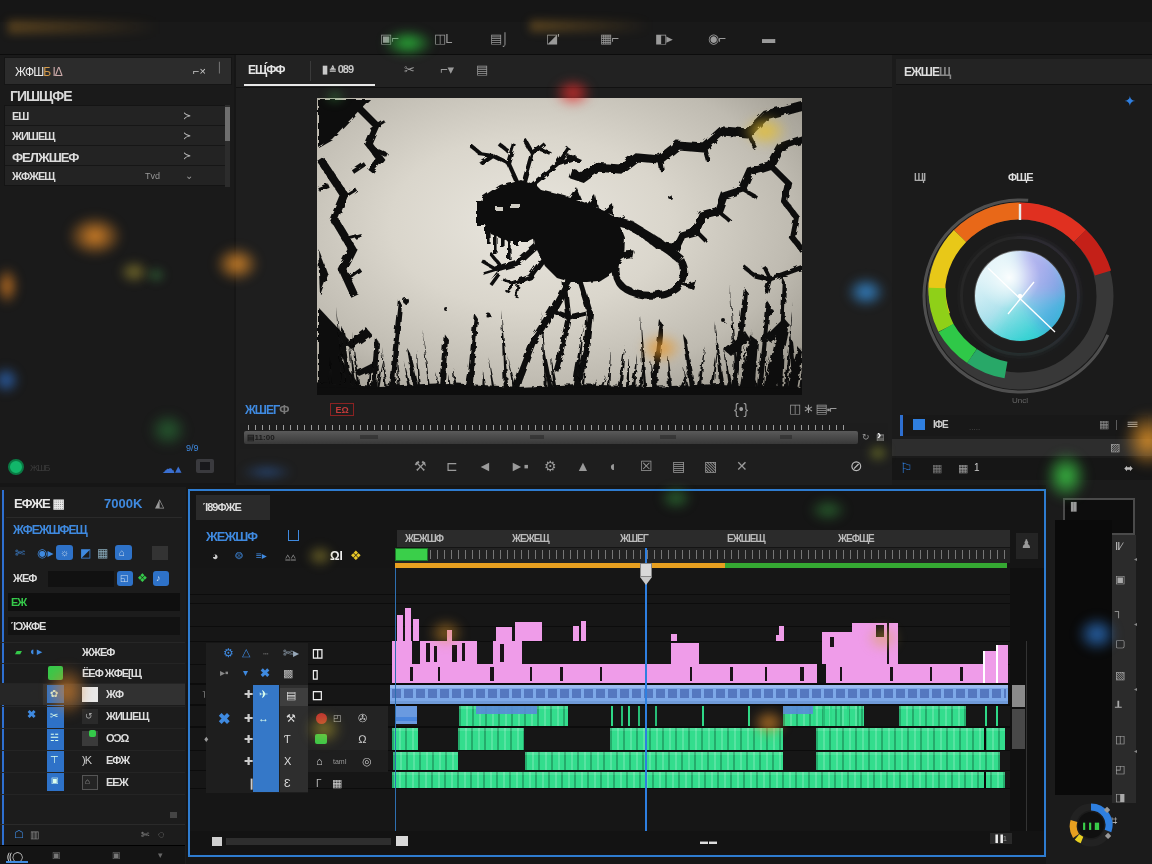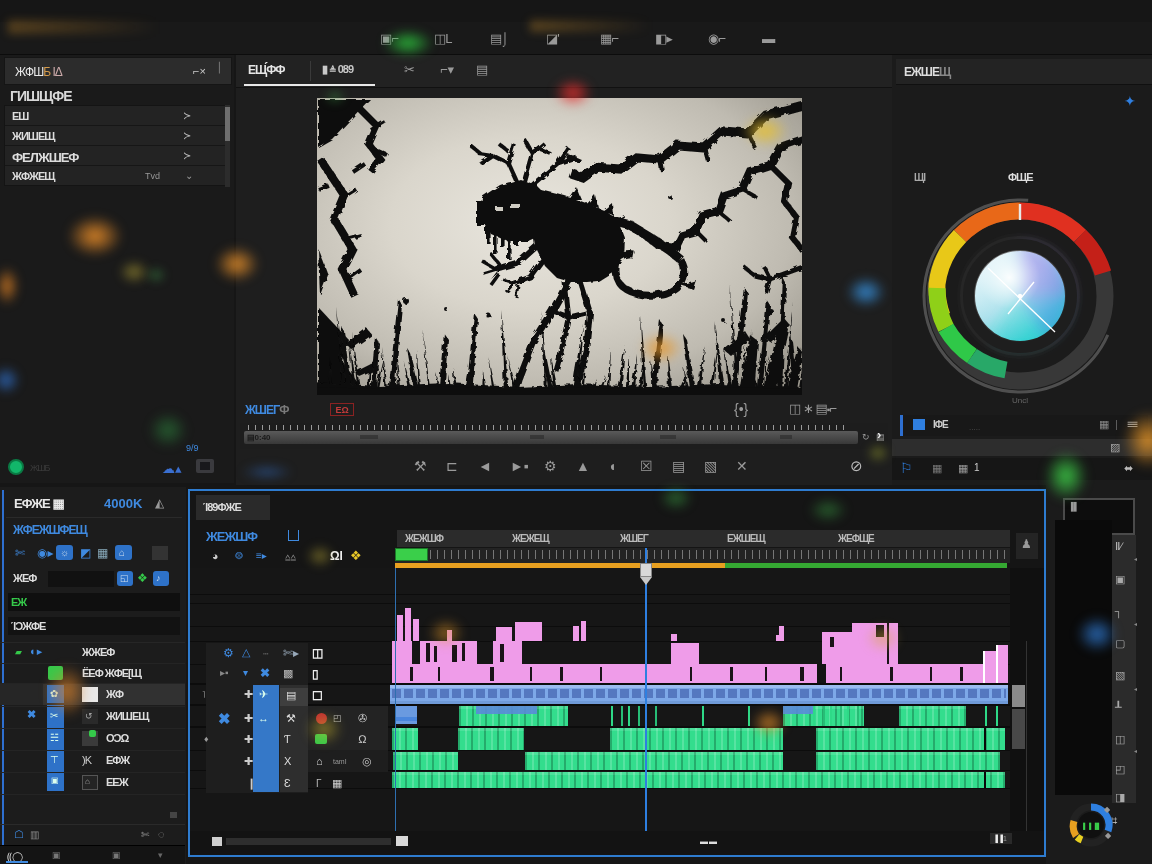--- a/index.html
+++ b/index.html
@@ -221,21 +221,21 @@
   <div class="abs cjk" style="left:9px;top:348px;font-size:12px;font-weight:bold;color:#3f8ae0;">ЖШЕΓ<span style="color:#7a7a7a;">Ф</span></div>
   <div class="abs" style="left:94px;top:348px;width:24px;height:13px;border:1px solid #8a2222;color:#c23a3a;font-size:9px;font-weight:bold;text-align:center;line-height:13px;">ЕΩ</div>
   <div class="abs ico" style="left:498px;top:347px;font-size:14px;">{•}</div>
   <div class="abs ico cjk" style="left:553px;top:347px;font-size:13px;">◫ ∗ ▤<span style="font-size:10px;">▪</span>⌐</div>
   <div class="abs" style="left:826px;top:42px;width:22px;height:26px;background:#242424;"></div>
   <div class="abs" style="left:831px;top:46px;font-size:12px;color:#999;">♟</div>
 
   <div class="abs" style="left:4px;top:368px;width:648px;height:26px;background:#1d1d1d;">
     <div class="abs" style="left:8px;top:2px;width:600px;height:5px;background-image:repeating-linear-gradient(90deg,#9a9a9a 0 1px,transparent 1px 7px);"></div>
     <div class="abs" style="left:4px;top:8px;width:614px;height:13px;border-radius:2px;background:linear-gradient(180deg,#5a5a5a,#383838);"></div>
-    <div class="abs" style="left:7px;top:10px;font-size:8px;color:#1a1a1a;font-weight:bold;">▤0:40</div>
+    <div class="abs" style="left:7px;top:10px;font-size:8px;color:#1a1a1a;font-weight:bold;">▤11:00</div>
     <div class="abs" style="left:120px;top:12px;width:18px;height:4px;background:#2a2a2a;opacity:0.6;"></div>
     <div class="abs" style="left:290px;top:12px;width:14px;height:4px;background:#2a2a2a;opacity:0.6;"></div>
     <div class="abs" style="left:420px;top:12px;width:16px;height:4px;background:#2a2a2a;opacity:0.6;"></div>
     <div class="abs" style="left:540px;top:12px;width:12px;height:4px;background:#2a2a2a;opacity:0.6;"></div>
     <div class="abs" style="left:622px;top:9px;font-size:9px;color:#999;">↻</div>
     <div class="abs" style="left:636px;top:9px;font-size:9px;color:#999;">▤</div>
     <div class="abs" style="left:637px;top:4px;font-size:13px;color:#e8e8e8;font-weight:bold;">›</div>
   </div>
 
   <div class="abs" style="left:0;top:396px;width:656px;height:34px;">
@@ -334,21 +334,21 @@
     <span class="abs" style="left:66px;top:4px;font-size:11px;color:#999;">▦</span>
     <span class="abs" style="left:82px;top:4px;font-size:10px;color:#ccc;">1</span>
     <span class="abs" style="left:232px;top:4px;font-size:11px;color:#bbb;">⬌</span>
   </div>
 </div>
 
 <div class="abs" id="projpanel" style="left:0;top:487px;width:186px;height:377px;background:#1c1c1c;">
   <div class="abs" style="left:2px;top:3px;width:2px;height:370px;background:#2e6fd0;"></div>
 
   <div class="abs cjk" style="left:14px;top:9px;font-size:13px;font-weight:bold;color:#e8e8e8;">ЕΦЖЕ <span style="letter-spacing:0;">▦</span></div>
-  <div class="abs" style="left:104px;top:9px;font-size:13px;font-weight:bold;color:#3f8ae0;">4000K</div>
+  <div class="abs" style="left:104px;top:9px;font-size:13px;font-weight:bold;color:#3f8ae0;">7000K</div>
   <div class="abs" style="left:155px;top:9px;font-size:12px;color:#999;">◭</div>
   <div class="abs" style="left:6px;top:30px;width:176px;height:1px;background:#2a2a2a;"></div>
 
   <div class="abs cjk" style="left:13px;top:36px;font-size:12px;font-weight:bold;color:#3f8ae0;">ЖΦЕЖШΦЕЩ</div>
 
   <div class="abs" style="left:15px;top:59px;font-size:12px;color:#3f8ae0;">✄</div>
   <div class="abs" style="left:37px;top:59px;font-size:12px;color:#3f8ae0;">◉▸</div>
   <div class="abs" style="left:56px;top:58px;width:17px;height:15px;background:#2e72c8;border-radius:3px;"></div>
   <div class="abs" style="left:60px;top:60px;font-size:10px;color:#cde;">☼</div>
   <div class="abs" style="left:80px;top:59px;font-size:12px;color:#3f8ae0;">◩</div>

